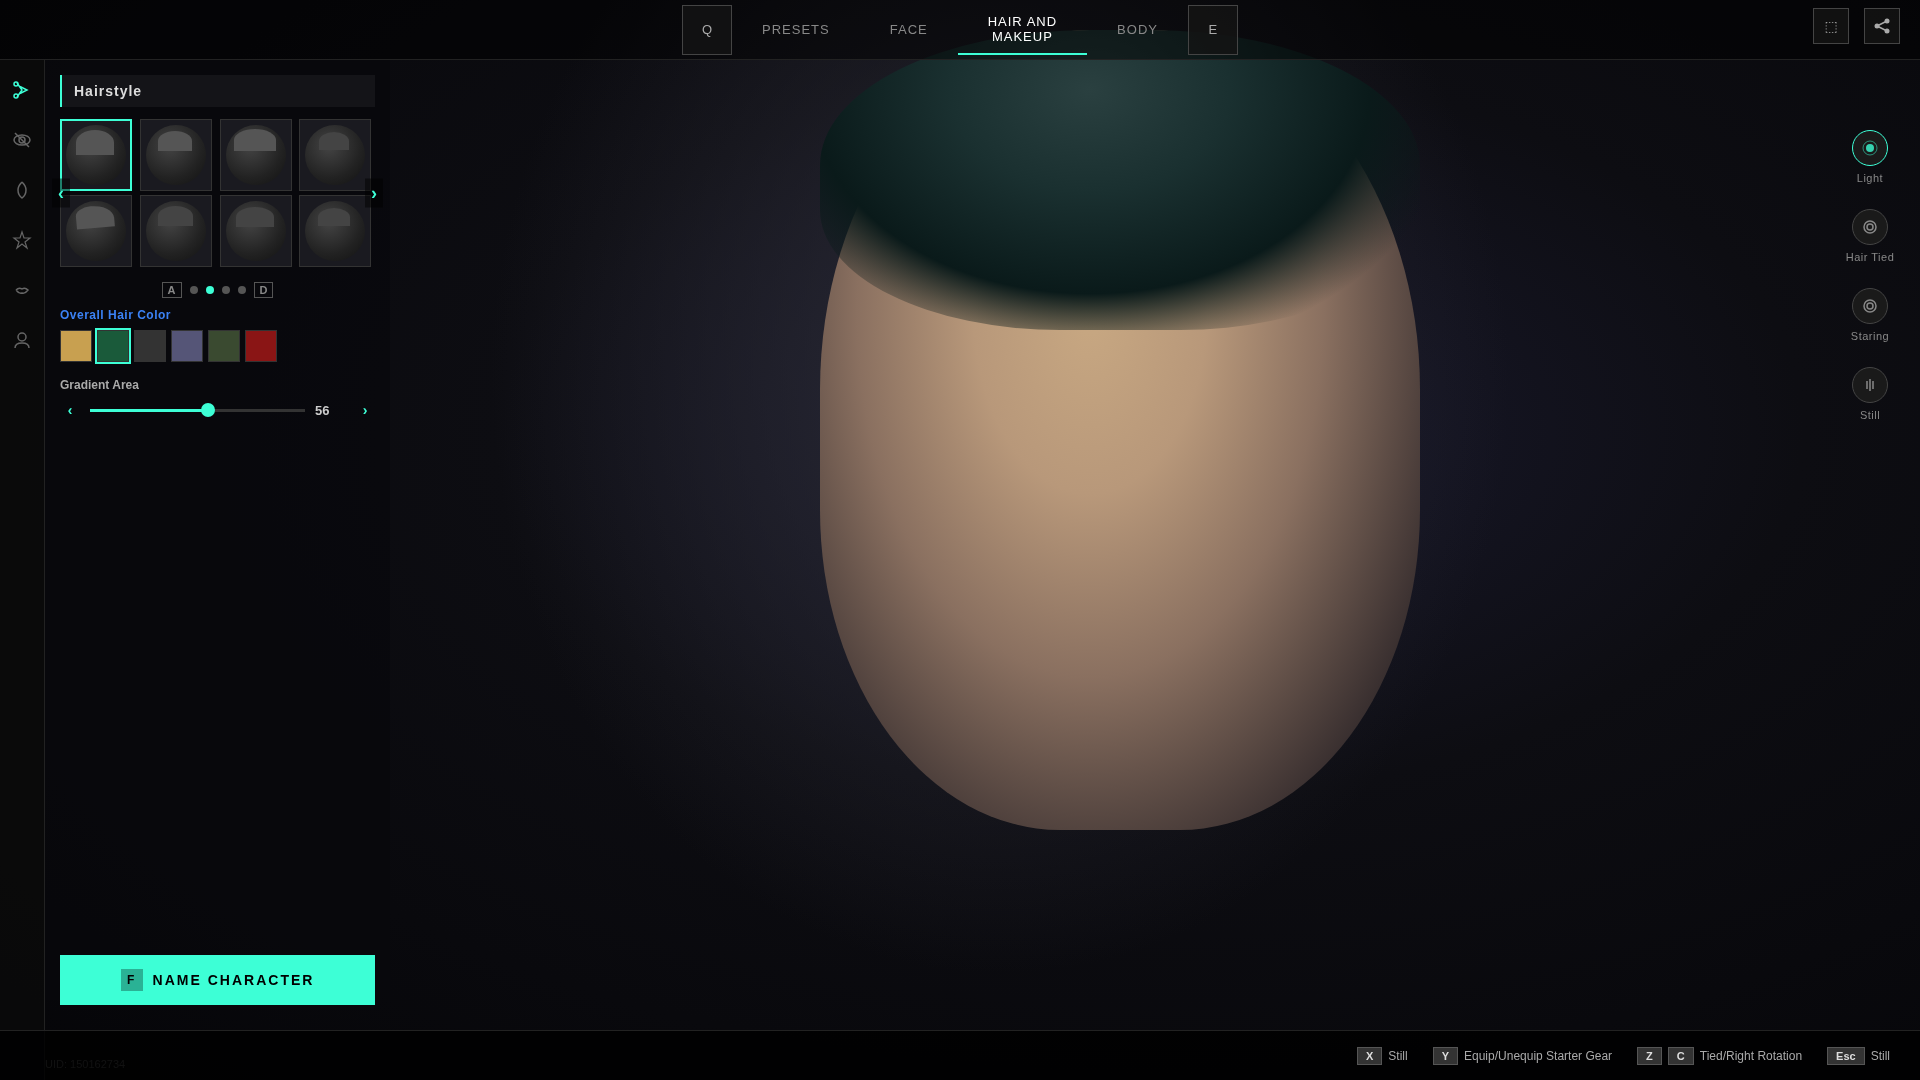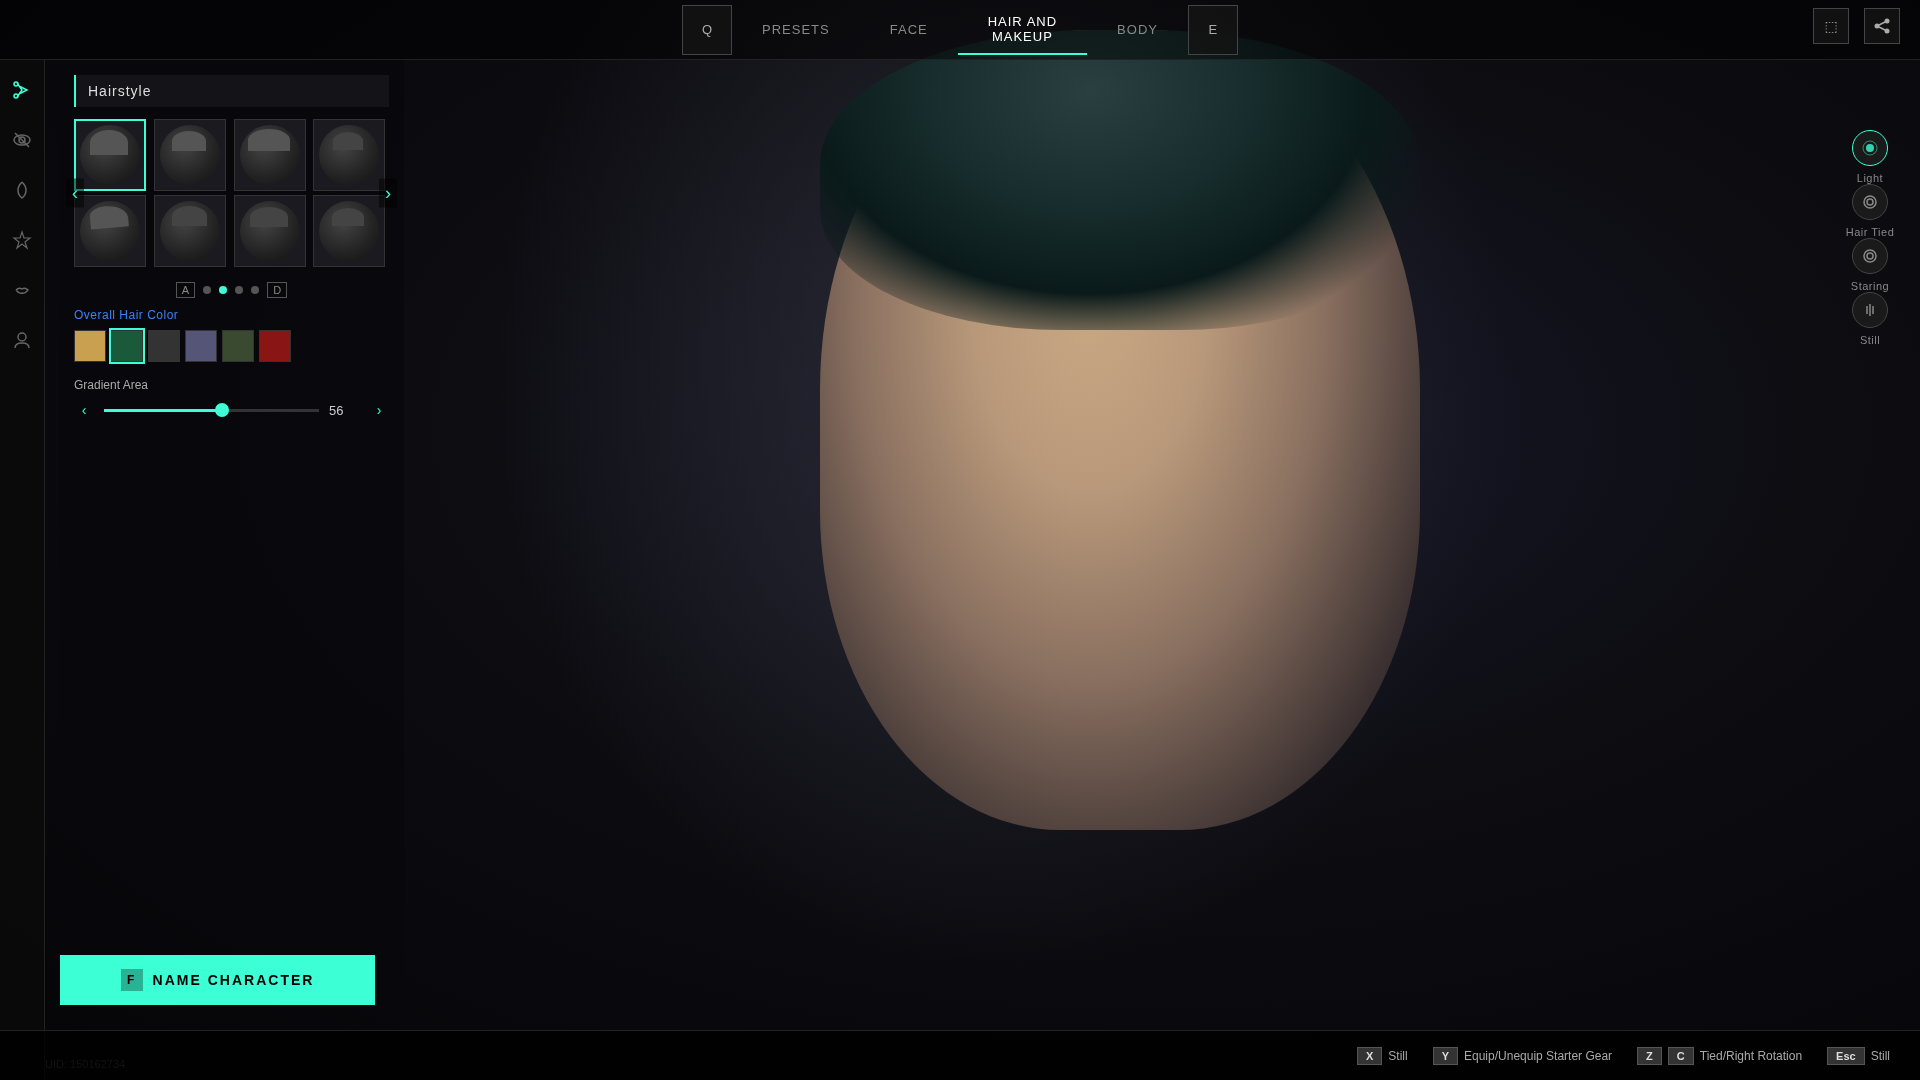--- a/index.html
+++ b/index.html
@@ -132,25 +132,26 @@
       cursor: pointer;
     }
 
     .sidebar-icon.active {
       color: #3dffd6;
     }
 
     
     .main-panel {
       position: absolute;
-      left: 59px; top: 60px;
+      left: 45px; top: 60px;
       width: 345px;
       height: calc(100% - 60px - 80px);
       padding: 15px;
       background: rgba(8,8,12,0.75);
+      font-weight: bold;
     }
 
     .section-title {
       font-size: 14px;
       color: #ddd;
       letter-spacing: 1px;
       margin-bottom: 12px;
       padding: 8px 12px;
       background: rgba(255,255,255,0.05);
       border-left: 2px solid #3dffd6;
@@ -370,20 +371,21 @@
     }
 
     
     .right-panel {
       position: absolute;
       right: 0; top: 60px;
       width: 100px;
       display: flex;
       flex-direction: column;
       align-items: center;
+      gap: 25px;
       padding-top: 70px;
     }
 
     .view-option {
       display: flex;
       flex-direction: column;
       align-items: center;
       gap: 6px;
       cursor: pointer;
     }

